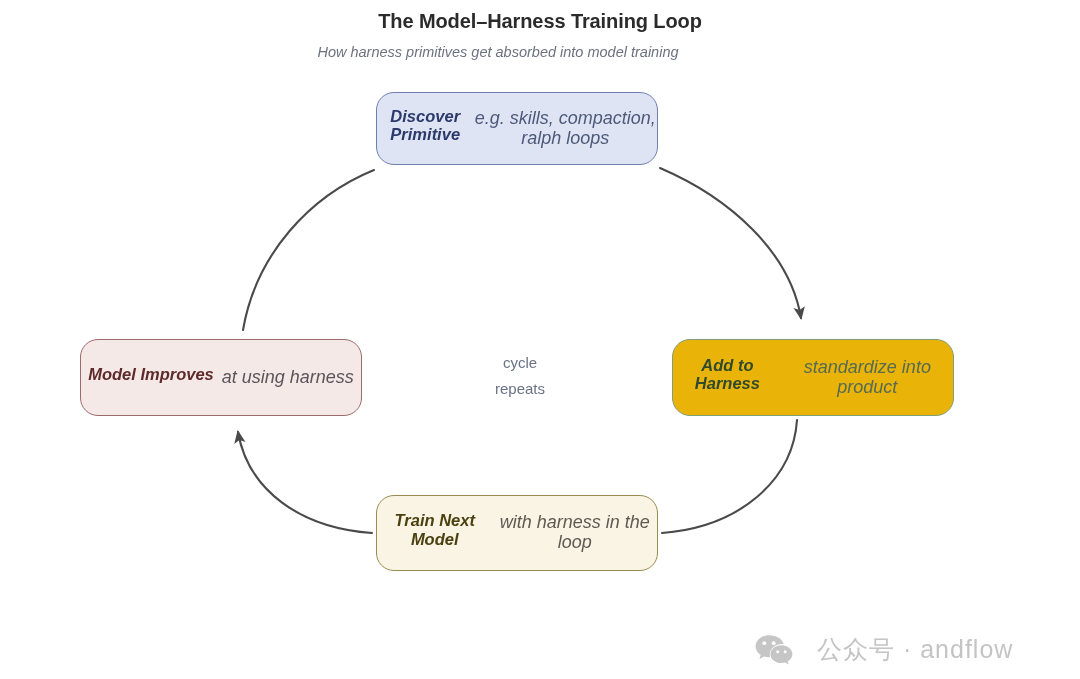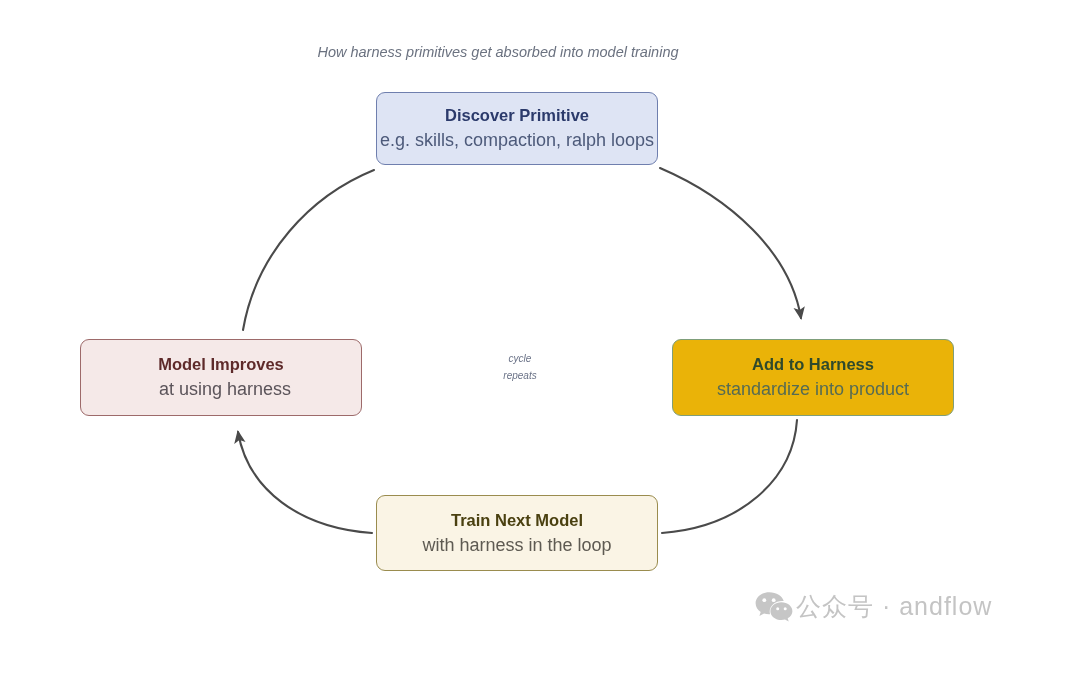--- a/index.html
+++ b/index.html
@@ -49,28 +49,29 @@
     left: 0;
     top: 0;
     width: 1080px;
     height: 679px;
   }
 
   
   .node {
     position: absolute;
     box-sizing: border-box;
-    border-radius: 9px;
+    border-radius: 18px;
     border-width: 1.6px;
     border-style: solid;
     display: flex;
-    flex-direction: column;
+    flex-direction: row;
     align-items: center;
     justify-content: center;
     text-align: center;
+    font-style: italic;
   }
   .node .node-title {
     font-size: 16.5px;
     font-weight: bold;
     line-height: 1.1;
     margin-bottom: 7px;
   }
   .node .node-sub {
     font-size: 18px;
     font-weight: normal;
@@ -110,49 +111,49 @@
   #node-improves .node-title { color: #5e2a2a; }
   #node-improves .node-sub   { color: #5b545a; margin-left: 8px; }
 
   
   .center-label {
     position: absolute;
     left: 440px;
     top: 350px;
     width: 160px;
     text-align: center;
-    font-size: 10px;
-    font-style: italic;
+    font-size: 15px;
     color: #6a7287;
     line-height: 1.72;
   }
 
   
   .watermark {
     position: absolute;
     left: 755px;
-    top: 590px;
+    top: 633px;
     display: flex;
     align-items: flex-end;
-    gap: 3px;
+    gap: 24px;
     color: #c6c6c6;
   }
   .watermark .wm-text {
     font-size: 25px;
     letter-spacing: 1px;
     white-space: nowrap;
     color: #c4c4c4;
   }
   .wechat-icon { display: block; }
 </style>
 </head>
 <body>
 
 <div id="canvas">
 
+  <div class="title">The Model–Harness Training Loop</div>
   <div class="subtitle">How harness primitives get absorbed into model training</div>
 
   <svg id="arrows" viewBox="0 0 1080 679" width="1080" height="679" xmlns="http://www.w3.org/2000/svg">
     <defs>
       <marker id="arrowhead" viewBox="0 0 10 10" refX="8.5" refY="5" markerWidth="6.2" markerHeight="6.2" orient="auto-start-reverse">
         <path d="M 0 0.6 L 10 5 L 0 9.4 L 2.2 5 Z" fill="#4a4a4a"></path>
       </marker>
     </defs>
 
     <path d="M 660 168 C 730 198, 790 252, 801 318" fill="none" stroke="#4a4a4a" stroke-width="2.1" stroke-linecap="round" marker-end="url(#arrowhead)"></path>

